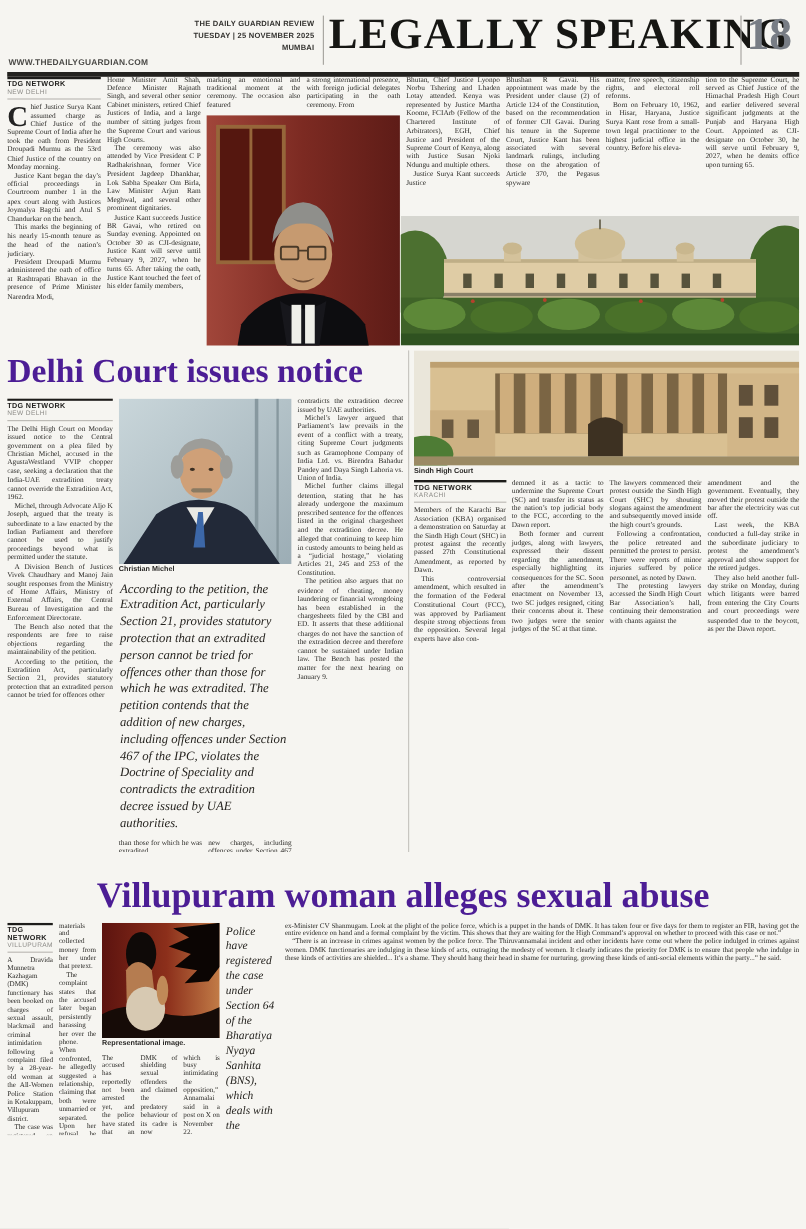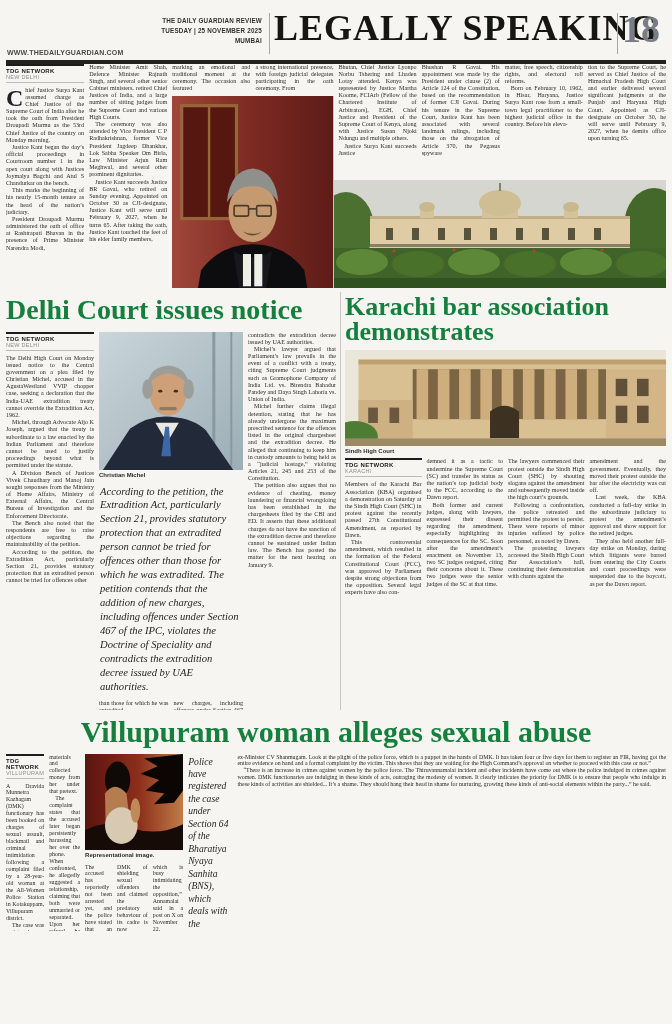--- a/index.html
+++ b/index.html
@@ -46,36 +46,36 @@
   .lc3{grid-area:1/3/2/4;overflow:hidden;} .lc4{grid-area:1/4/2/5;overflow:hidden;}
   .lph1{grid-area:2/3/3/5;display:flex;flex-direction:column;}
   .lph1 svg{flex:1;width:100%;}
   .lc5{grid-area:1/5/3/6;} .lc6{grid-area:1/6/3/7;} .lc7{grid-area:1/7/3/8;} .lc8{grid-area:1/8/3/9;}
   .lph2{position:absolute;right:0;bottom:0;width:332px;height:108px;}
   .lph2 svg{width:100%;height:100%;}
   
   .middle{display:flex;height:418px;margin-top:4px;}
   .vdiv{width:1px;background:#c8c6c1;margin:0 4px;}
   .delhi{width:330px;display:flex;flex-direction:column;}
-  .sec-h{font-family:"Liberation Serif",serif;font-weight:600;color:#15803d;margin:0;}
+  .sec-h{font-family:"Liberation Serif",serif;font-weight:600;color:#4c1d95;margin:0;}
   .delhi .sec-h{font-size:28px;margin:2px 0 6px 0;}
   .delhi-body{display:grid;grid-template-columns:88px 1fr 88px;gap:5px;flex:1;
         overflow:hidden;font-size:6.1px;}
   .mid-photo svg{width:100%;height:138px;}
   .pullquote{font-style:italic;font-size:10.6px;line-height:1.32;color:#272521;
         margin:7px 1px 6px 1px;text-align:left;}
   .minirow{display:flex;gap:5px;}
   .minirow > div{flex:1;}
   .karachi{flex:1;display:flex;flex-direction:column;}
   .karachi .sec-h{font-size:26px;line-height:.98;margin:2px 0 6px 0;}
   .karachi-photo svg{width:100%;height:96px;}
   .karachi-body{display:grid;grid-template-columns:repeat(4,1fr);gap:5px;flex:1;
         margin-top:4px;overflow:hidden;font-size:6.1px;}
   
-  .vill{height:216px;margin-top:5px;display:flex;flex-direction:column;overflow:hidden;}
+  .vill{height:216px;margin-top:20px;display:flex;flex-direction:column;overflow:hidden;}
   .vill .sec-h{font-size:30px;text-align:center;margin:0 0 5px 0;}
   .vill-body{flex:1;display:grid;grid-template-columns:repeat(6,1fr);
         grid-template-rows:108px 1fr;gap:2px 5px;font-size:5.9px;overflow:hidden;}
   .vc1{grid-area:1/1/3/2;} .vc2{grid-area:1/2/3/3;}
   .vimg{grid-area:1/3/2/6;}
   .vimg svg{width:100%;height:96px;}
   .vc3{grid-area:2/3/3/4;} .vc4{grid-area:2/4/3/5;} .vc5{grid-area:2/5/3/6;}
   .vc6{grid-area:1/6/3/7;} .vc7{grid-area:1/7/3/8;}
   .vquote{font-style:italic;font-size:9.6px;line-height:1.3;color:#272521;margin:2px 0 8px 0;}
 </style>
@@ -283,24 +283,20 @@
               <p class="para">Michel further claims illegal detention, stating that he has already undergone the maximum prescribed sentence for the offences listed in the original chargesheet and the extradition decree. He alleged that continuing to keep him in custody amounts to being held as a “judicial hostage,” violating Articles 21, 245 and 253 of the Constitution.</p>
               <p class="para">The petition also argues that no evidence of cheating, money laundering or financial wrongdoing has been established in the chargesheets filed by the CBI and ED. It asserts that these additional charges do not have the sanction of the extradition decree and therefore cannot be sustained under Indian law. The Bench has posted the matter for the next hearing on January 9.</p>
             </div>
         </div>
       </div>
     </div>
 
     <div class="vdiv"></div>
 
     <div class="karachi">
-      <h3 class="sec-h">
-        <span>Karachi bar association</span><br>
-        <span>demonstrates</span>
-      </h3>
       <div class="karachi-photo">
         <svg viewBox="0 0 332 100" preserveAspectRatio="none">
           <rect width="332" height="100" fill="#eae6da"></rect>
           <rect x="14" y="10" width="318" height="82" fill="#d9c092"></rect>
           <rect x="14" y="10" width="318" height="5" fill="#bda070"></rect>
           <rect x="70" y="20" width="200" height="52" fill="#7b6544"></rect>
           <g fill="#cfae7d">
             <rect x="74" y="20" width="12" height="52"></rect>
               <rect x="96" y="20" width="12" height="52"></rect>
             <rect x="118" y="20" width="12" height="52"></rect>

